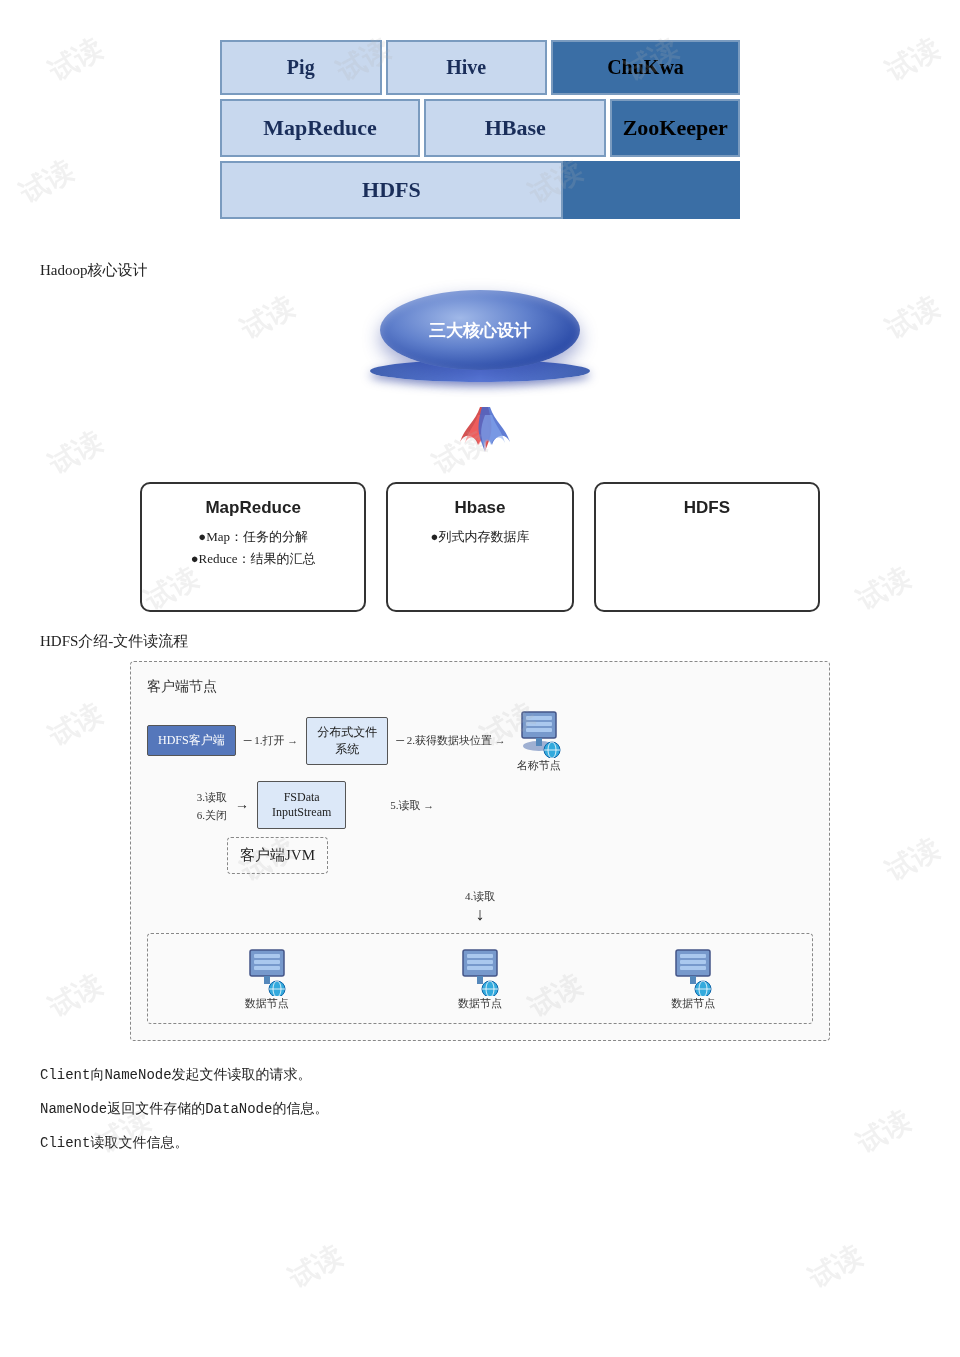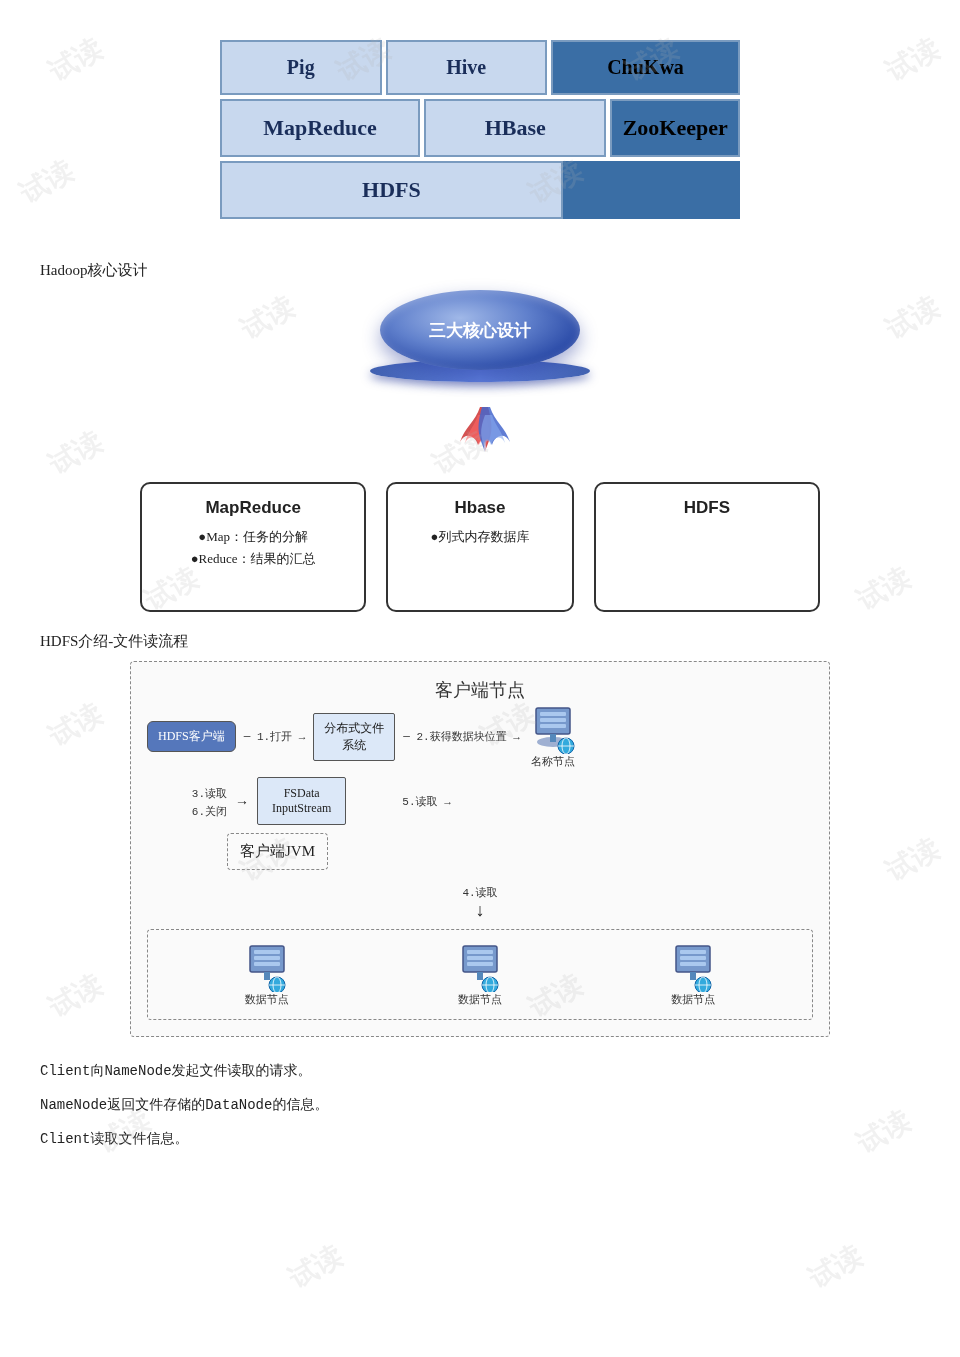--- a/index.html
+++ b/index.html
@@ -164,40 +164,38 @@
     .hdfs-diagram {
       border: 1px dashed #888;
       border-radius: 4px;
       padding: 16px;
       margin: 10px auto 20px;
       width: 700px;
       background: #fafafa;
       position: relative;
     }
     .hdfs-title {
-      text-align: center;
-      font-size: 18px;
+      font-size: 14px;
       color: #333;
-      margin-bottom: 2px;
+      margin-bottom: 12px;
       font-family: "SimSun", serif;
     }
     .hdfs-box {
       border: 1px solid #555;
       background: #dce8f8;
       padding: 6px 10px;
       font-size: 12px;
       text-align: center;
       font-family: "SimSun", serif;
       border-radius: 2px;
       white-space: nowrap;
     }
     .hdfs-box.dark {
       background: #5577bb;
       color: #fff;
-      border-radius: 6px;
     }
 
     
     .srv-svg { width: 50px; height: 50px; }
 
     
     .desc-text {
       font-size: 14px;
       line-height: 2;
       margin: 6px 0;
@@ -208,21 +206,21 @@
       border: 1px dashed #888;
       border-radius: 4px;
       padding: 8px 12px;
       display: inline-block;
       font-size: 15px;
       font-family: "SimSun", serif;
     }
 
     .step-label {
       font-size: 11px;
-      font-family: Liberation Mono, monospace;
+      font-family: Liberation Serif, serif;
       color: #333;
     }
   </style>
 </head>
 <body>
 
 <div class="watermark">
   <span style="top:3%;left:5%">试读</span>
   <span style="top:3%;left:35%">试读</span>
   <span style="top:3%;left:65%">试读</span>
@@ -366,21 +364,21 @@
 
     
     <div style="display:flex;align-items:center;gap:8px;margin-bottom:8px;margin-left:0;">
       <div style="width:80px;text-align:right;">
         <span class="step-label">3.读取<br>6.关闭</span>
       </div>
       <span style="font-size:14px;">→</span>
       <div class="hdfs-box" style="padding:8px 14px;">
         <span>FSData<br>InputStream</span>
       </div>
-      <span style="font-size:11px;margin-left:48px;" class="step-label">5.读取 →</span>
+      <span style="font-size:11px;margin-left:36px;" class="step-label">5.读取 →</span>
     </div>
 
     
     <div style="margin-left:80px;margin-bottom:12px;">
       <div class="hdfs-client-area">
         <span>客户端JVM</span>
       </div>
     </div>
 
     

